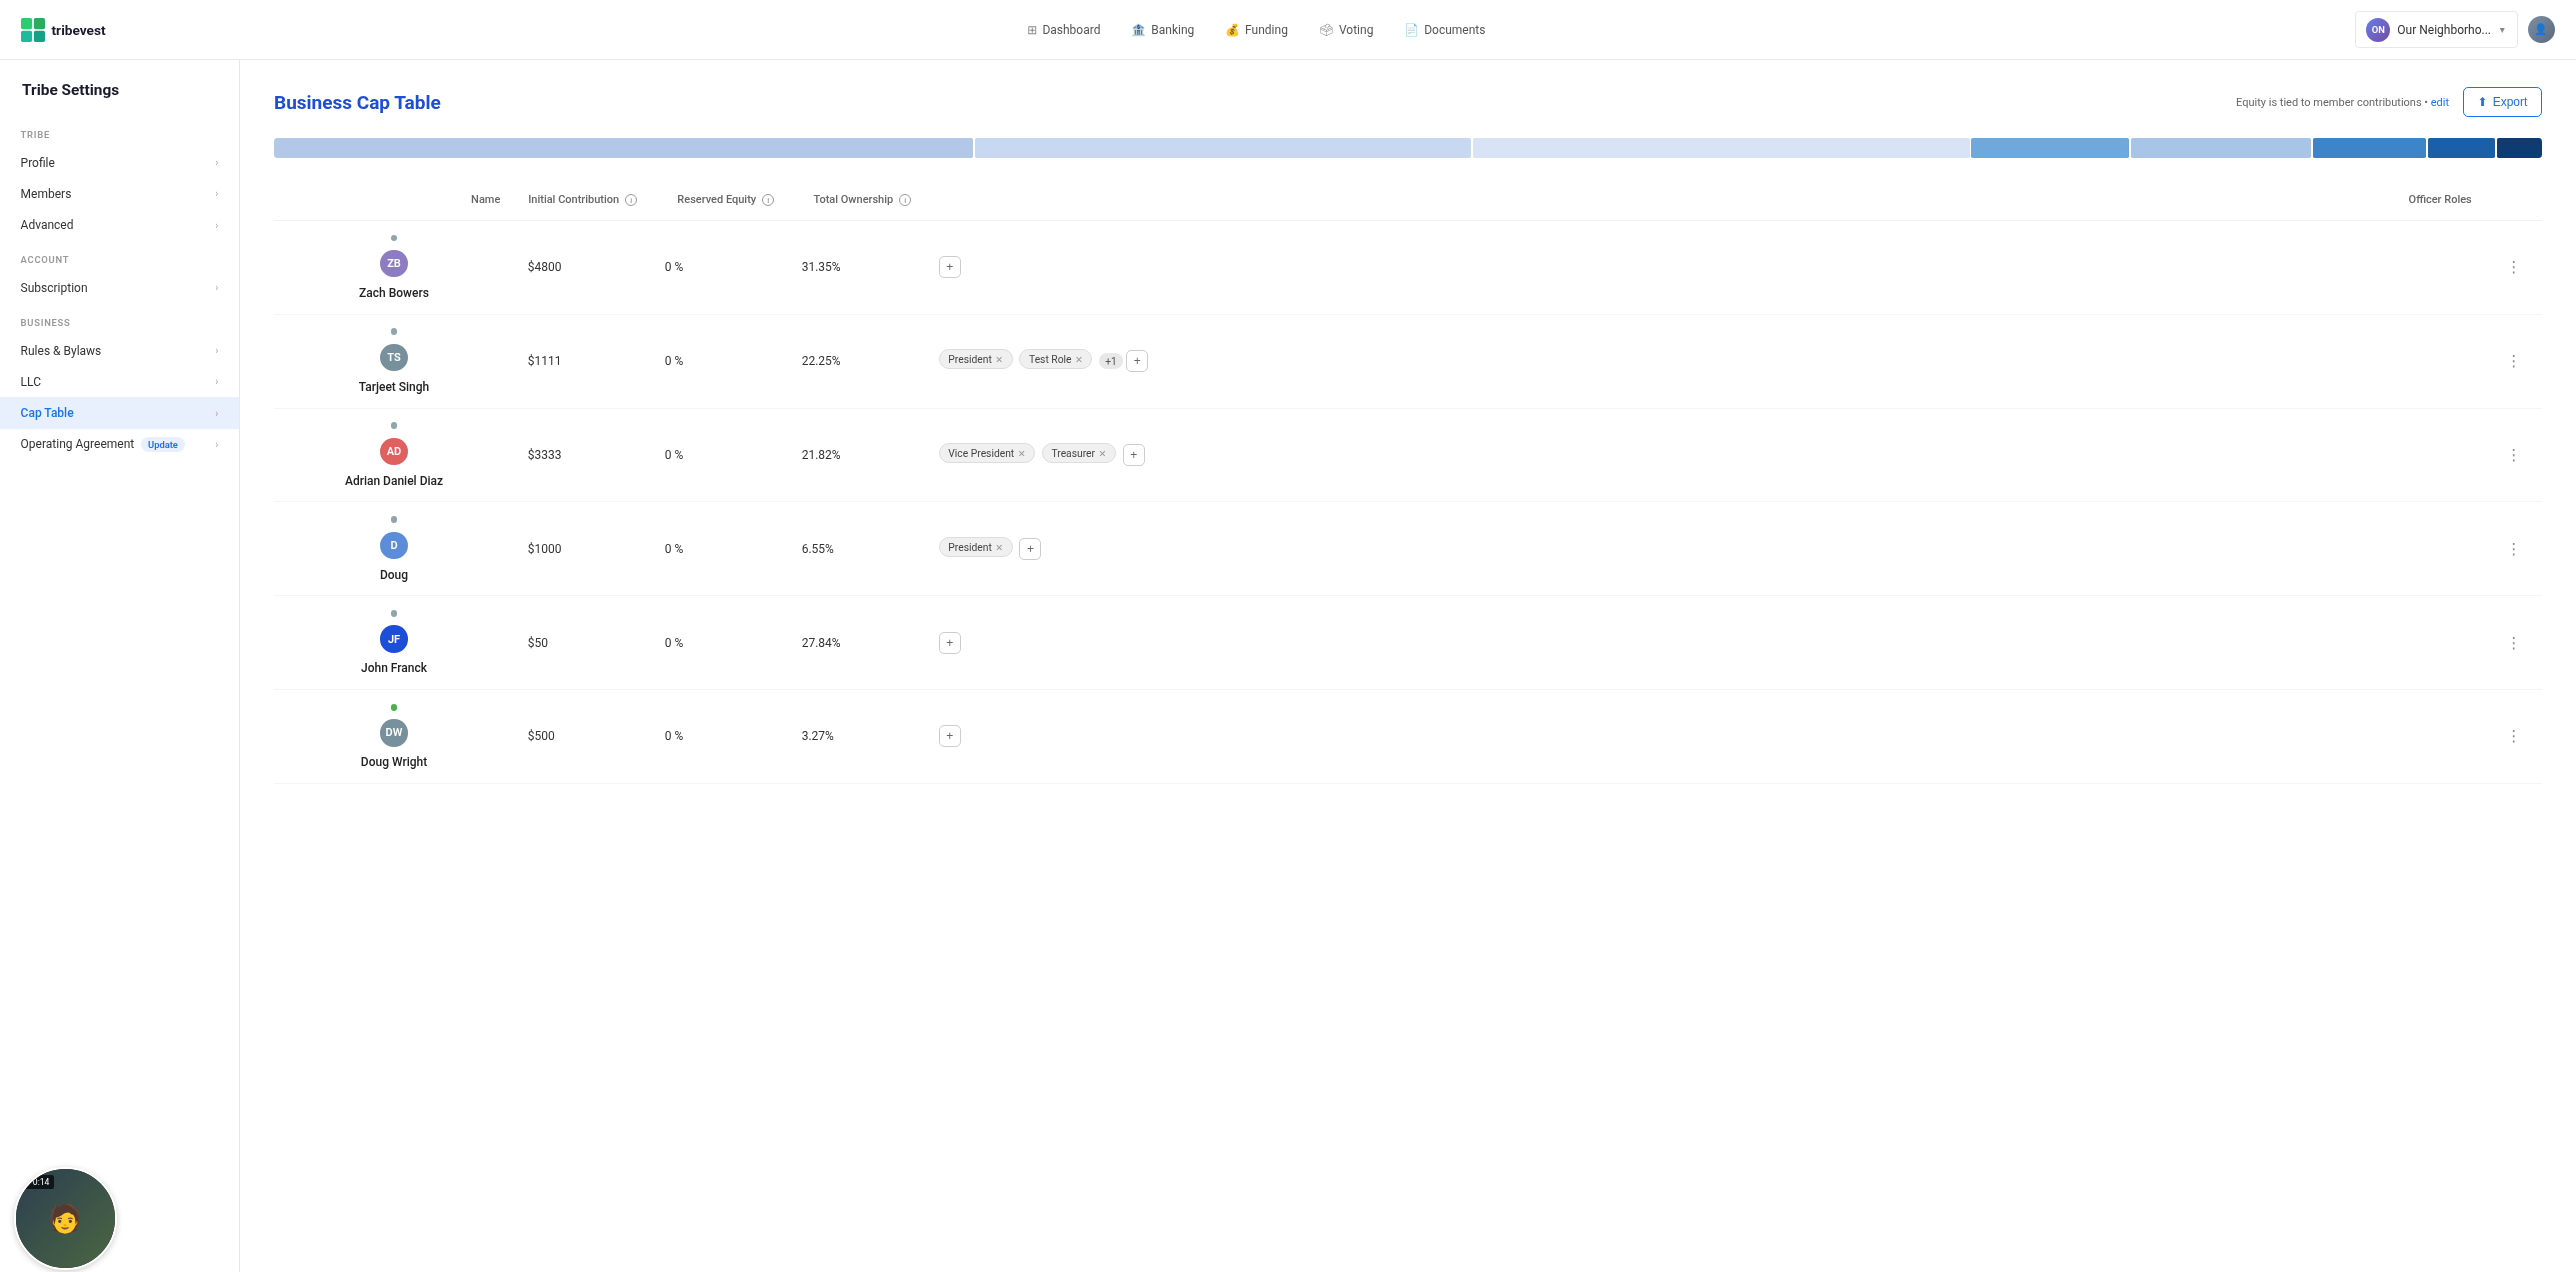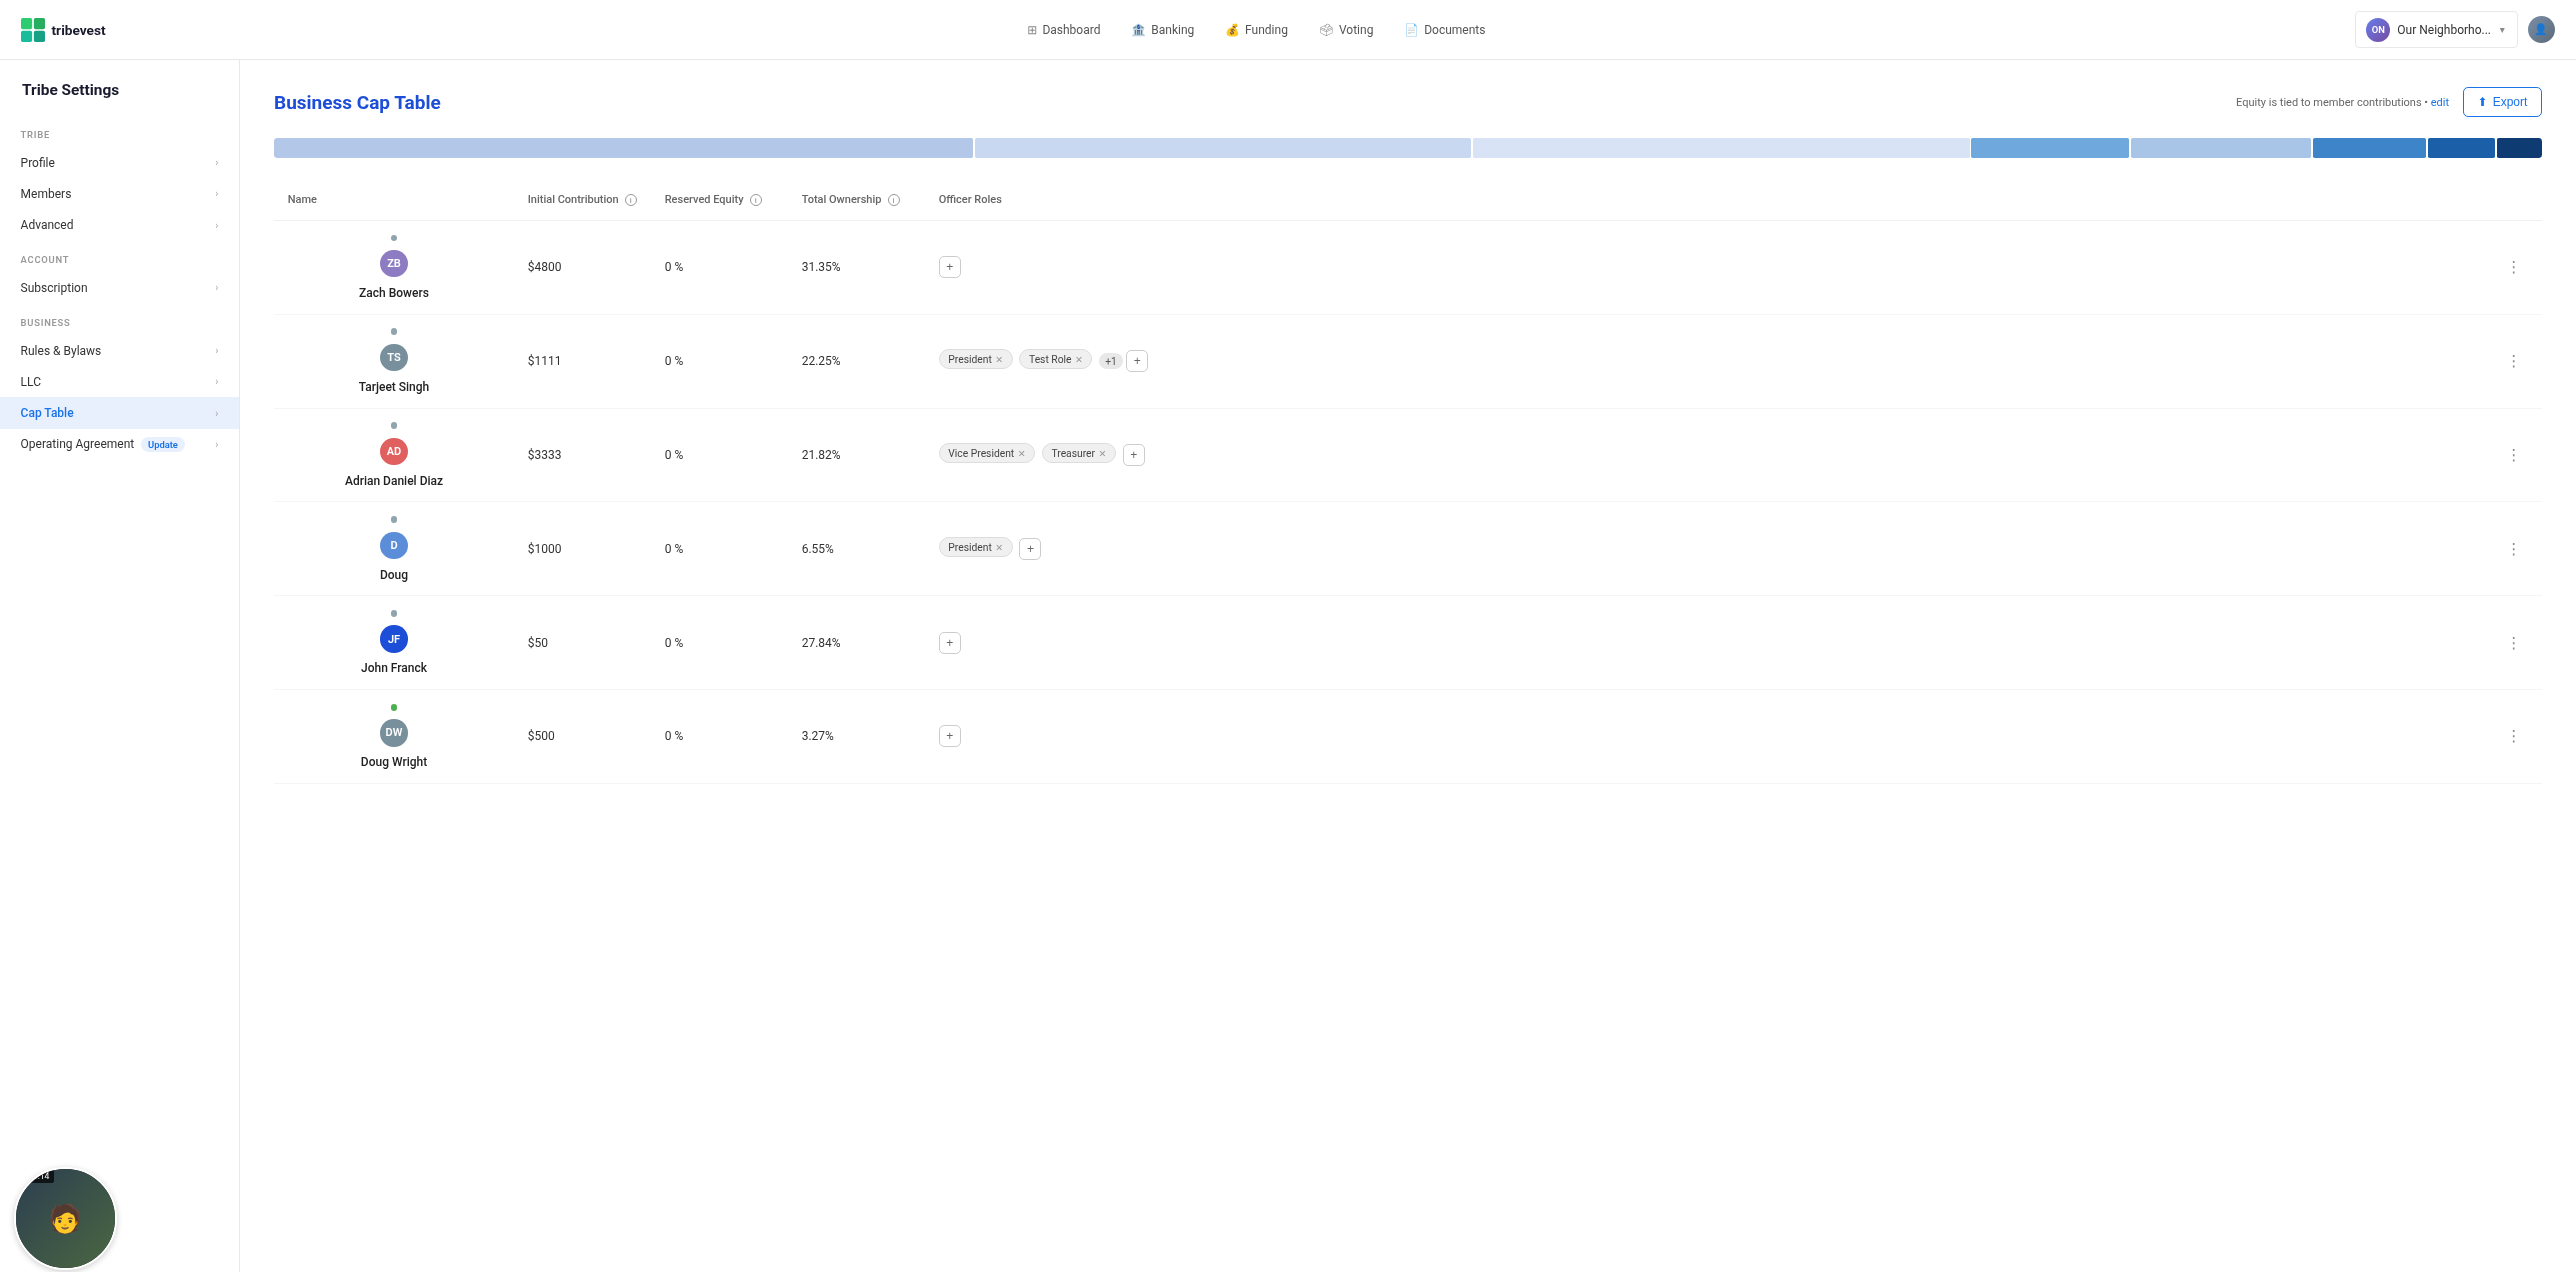--- a/index.html
+++ b/index.html
@@ -146,21 +146,21 @@
       height: 100%;
       background: linear-gradient(135deg, #2c3e50, #4a6741);
       display: flex;
       align-items: center;
       justify-content: center;
       color: white;
       font-size: 27.4px;
     }
     .timer-badge {
       position: absolute;
-      top: 0;
+      top: 6px;
       left: 3.4px;
       background: rgba(0,0,0,0.7);
       color: white;
       font-size: 8.6px;
       padding: 1.7px 4.3px;
       border-radius: 2.6px;
     }
     .record-dot {
       width: 6.9px;
       height: 6.9px;
@@ -228,21 +228,21 @@
       height: 100%;
       border-radius: 1.7px;
     }
 
     
     .cap-table {
       width: 100%;
       border-collapse: collapse;
     }
     .cap-table th {
-      text-align: left;
+      text-align: right;
       font-size: 11px;
       font-weight: 500;
       color: #666;
       padding: 6.9px 13.7px 13.7px;
       border-bottom: 0.9px solid #f0f0f0;
     }
     .cap-table td {
       padding: 13.7px 13.7px;
       border-bottom: 0.9px solid #f5f5f5;
       vertical-align: middle;

